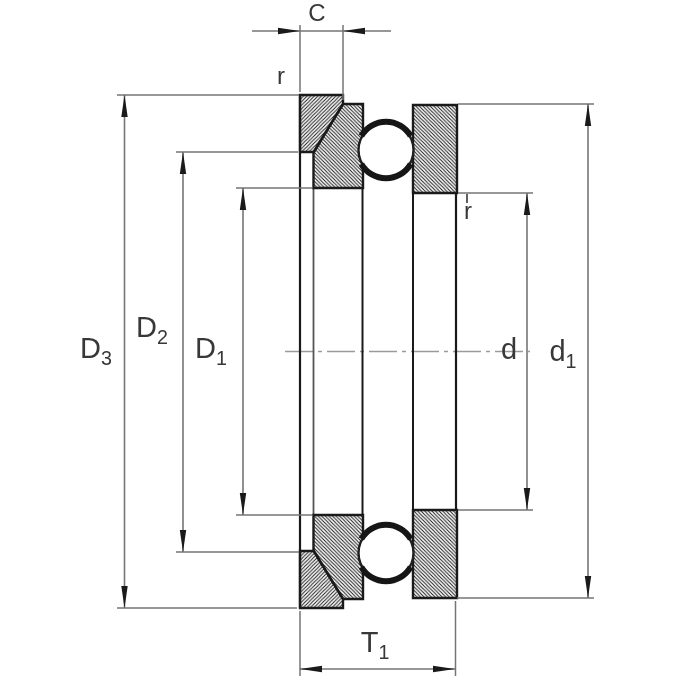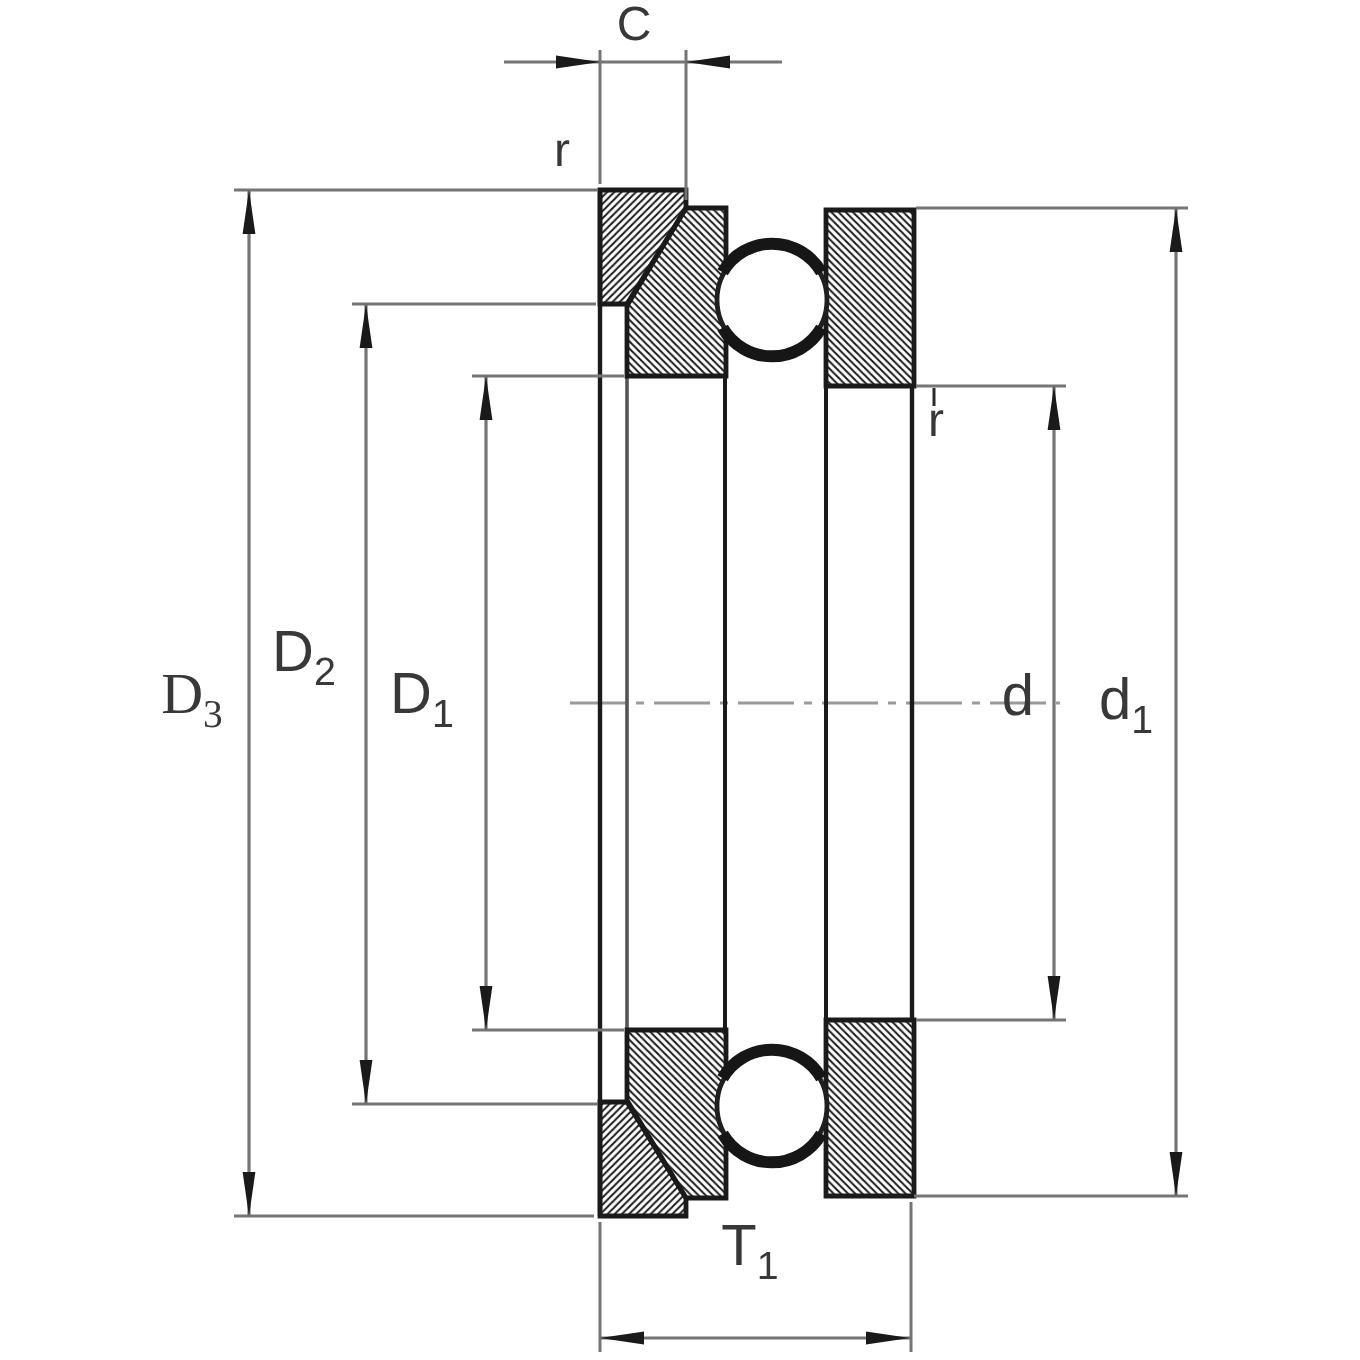--- a/index.html
+++ b/index.html
@@ -134,25 +134,25 @@
 
     <path class="leader" d="M467,194 V203"></path>
   </svg>
 
   <span class="dim-label small-label" style="left:317px;top:13px;"><span>C</span></span>
 
   <span class="dim-label small-label" style="left:281px;top:76px;"><span>r</span></span>
 
   <span class="dim-label small-label" style="left:468px;top:211px;"><span>r</span></span>
 
-  <span class="dim-label" style="left:96px;top:351px;font-family:Liberation Serif, serif;"><span>D</span><sub>3</sub></span>
+  <span class="dim-label" style="left:96px;top:351px;"><span>D</span><sub>3</sub></span>
 
   <span class="dim-label" style="left:152px;top:330px;"><span>D</span><sub>2</sub></span>
 
   <span class="dim-label" style="left:211px;top:351px;"><span>D</span><sub>1</sub></span>
 
   <span class="dim-label" style="left:509px;top:352px;"><span>d</span><sub></sub></span>
 
   <span class="dim-label" style="left:563px;top:354px;"><span>d</span><sub>1</sub></span>
 
-  <span class="dim-label" style="left:375px;top:627px;"><span>T</span><sub>1</sub></span>
+  <span class="dim-label" style="left:375px;top:645px;"><span>T</span><sub>1</sub></span>
 
 </div>
 
 </body></html>

